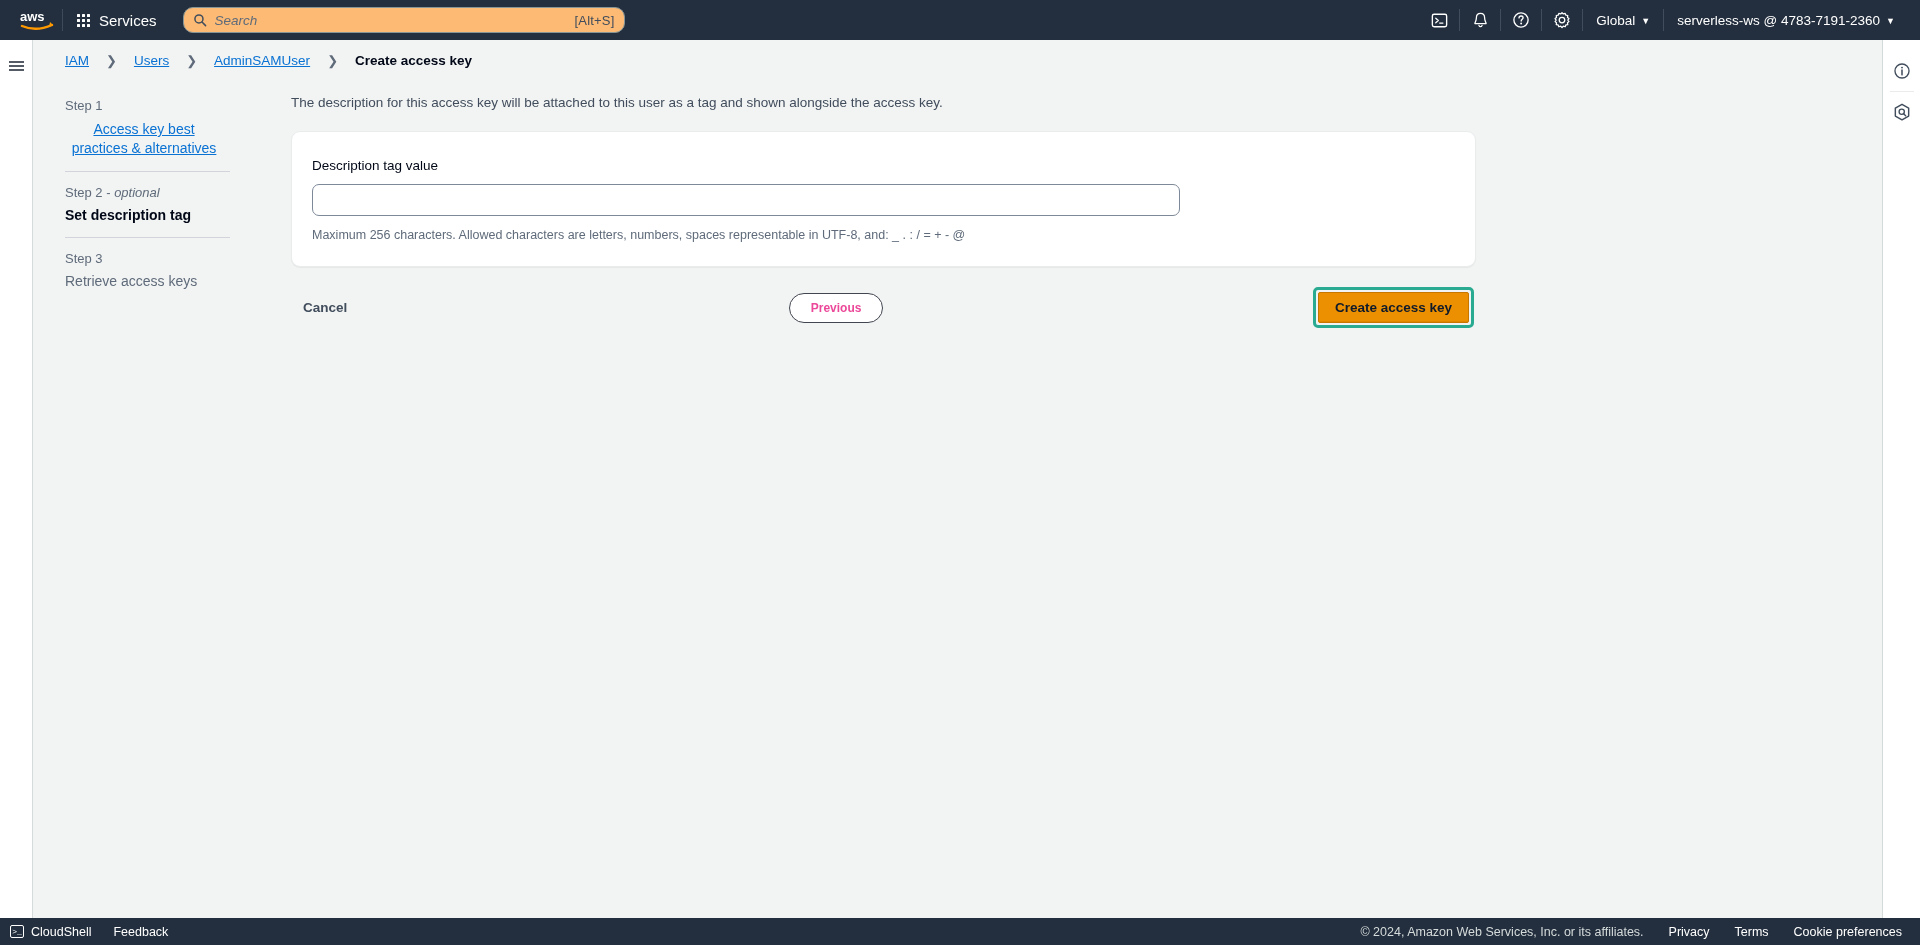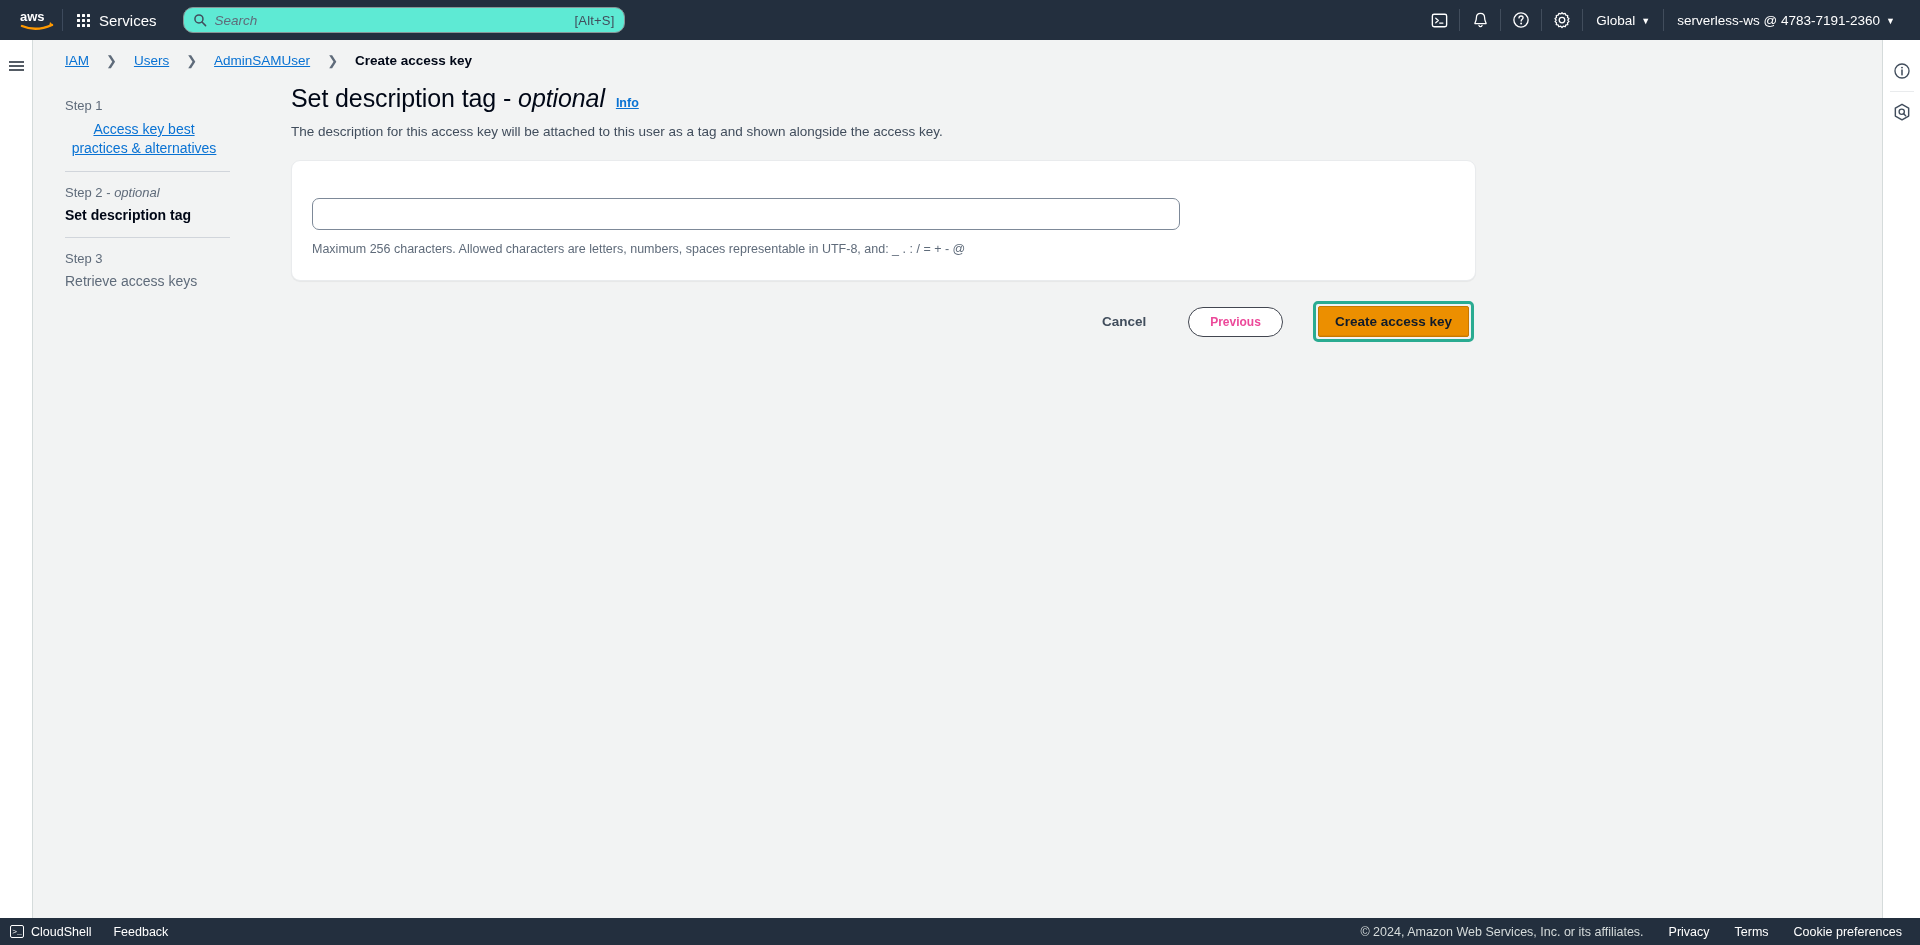--- a/index.html
+++ b/index.html
@@ -21,21 +21,21 @@
   .nav-divider { width: 1px; height: 22px; background: #3d4a5c; margin: 0 2px; }
   .services-btn {
     display: flex; align-items: center; gap: 9px;
     color: #ffffff; font-size: 15px; padding: 6px 12px;
     cursor: pointer; border-radius: 2px;
   }
   .grid-icon { display: grid; grid-template-columns: repeat(3, 3px); grid-template-rows: repeat(3, 3px); gap: 2px; }
   .grid-icon i { background: #ffffff; width: 3px; height: 3px; border-radius: 0.5px; display:block; }
   .search-wrap {
     margin-left: 14px; width: 442px; height: 26px;
-    background: #5eead4; border: 1px solid #879596;
+    background: #fdba74; border: 1px solid #879596;
     border-radius: 10px; display: flex; align-items: center;
     padding: 0 9px; gap: 8px;
   }
   .search-wrap svg { flex: 0 0 auto; }
   .search-input {
     flex: 1; border: none; outline: none; font-size: 13.5px;
     font-family: "Liberation Sans", sans-serif;
     color: #16191f; background: transparent; font-style: italic;
   }
   .search-input::placeholder { color: #5f6b7a; font-style: italic; opacity: 1; }
@@ -118,21 +118,21 @@
     margin-top: 11px; width: 868px; height: 32px;
     border: 1px solid #7d8998; border-radius: 7px;
     font-size: 13.5px; padding: 0 10px; outline: none;
     font-family: "Liberation Sans", sans-serif; color: #000716;
     background: #ffffff;
   }
   .field-constraint { font-size: 12.5px; color: #5f6b7a; margin-top: 12px; }
 
   
   .actions {
-    display: flex; align-items: center; justify-content: flex-end;
+    display: flex; align-items: center; justify-content: space-between;
     gap: 30px; margin-top: 20px; max-width: 1185px; padding-right: 2px;
   }
   .btn-link {
     font-size: 13.5px; color: #414d5c; font-weight: bold;
     cursor: pointer; padding: 6px 12px; background: none; border: none;
     font-family: "Liberation Sans", sans-serif;
   }
   .btn-normal {
     font-size: 12px; color: #ec4899; font-weight: bold;
     background: #ffffff; border: 1px solid #424650; border-radius: 18px;
@@ -291,27 +291,24 @@
         </div>
         <div class="step-rule"></div>
 
         <div class="step-block">
           <div class="step-label">Step 3</div>
           <div class="step-title-muted">Retrieve access keys</div>
         </div>
       </div>
 
       <div class="wizard-col">
-        <div class="page-title-row">
-          <h1 class="page-title"><span>Set description tag - </span><span class="opt">optional</span></h1>
-          <span class="info-link">Info</span>
-        </div>
         <div class="page-desc">The description for this access key will be attached to this user as a tag and shown alongside the access key.</div>
 
         <div class="card">
+          <div class="field-label">Description tag value</div>
           <input class="text-input" type="text" placeholder="" style="">
           <div class="field-constraint">Maximum 256 characters. Allowed characters are letters, numbers, spaces representable in UTF-8, and: _ . : / = + - @</div>
         </div>
 
         <div class="actions">
           <button class="btn-link">Cancel</button>
           <button class="btn-normal">Previous</button>
           <span class="btn-primary-wrap">
             <button class="btn-primary">Create access key</button>
           </span>

